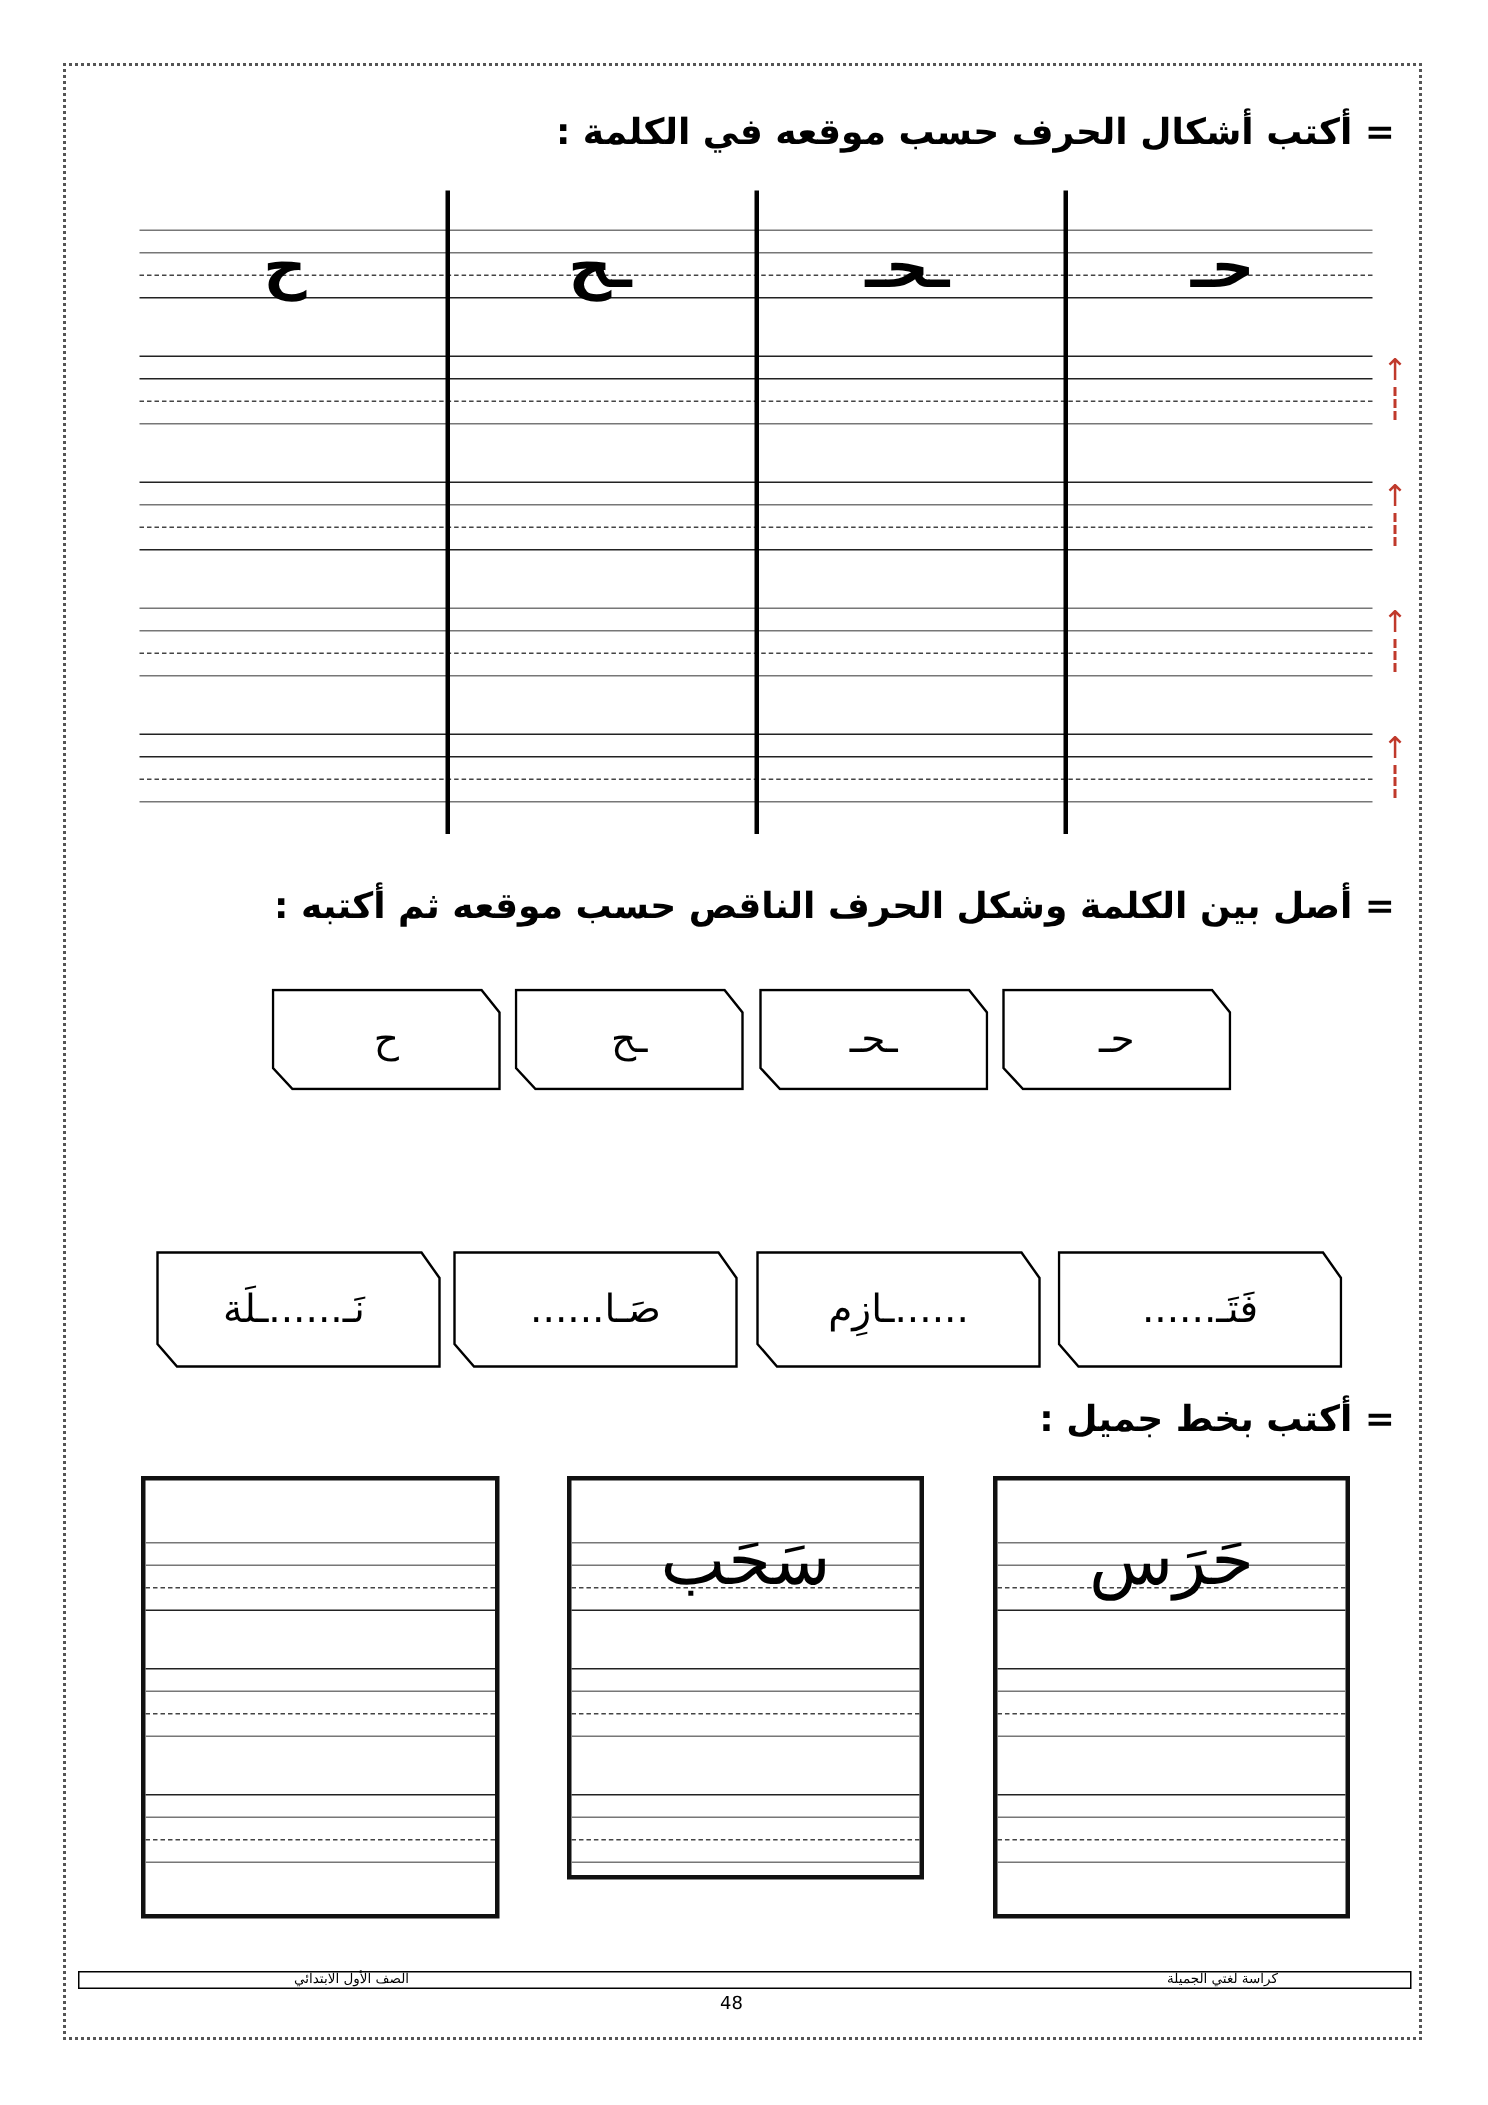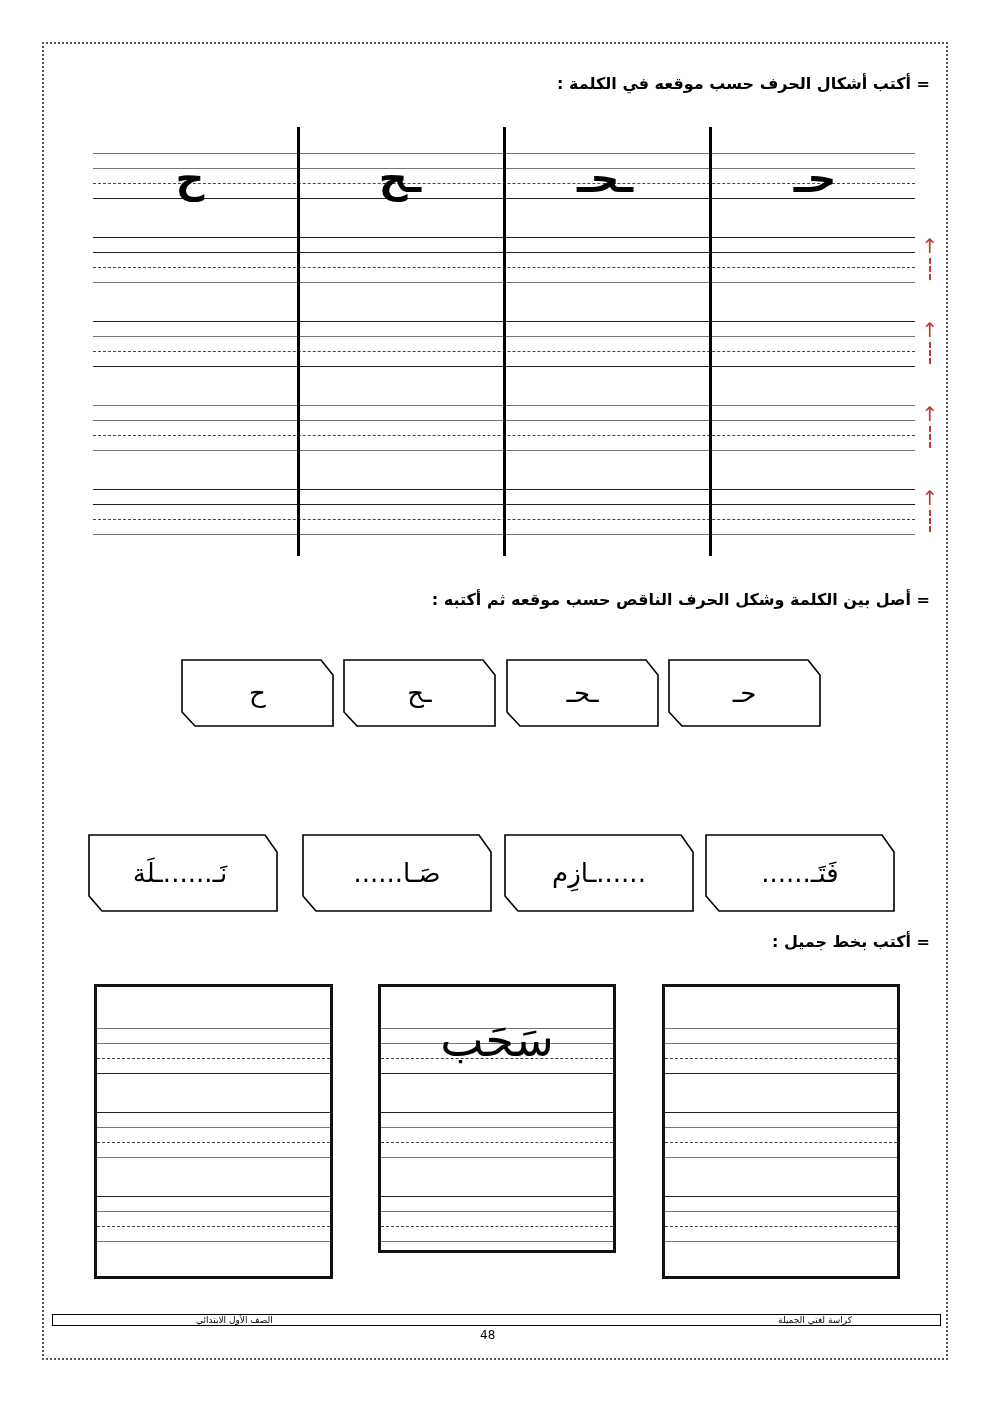--- a/index.html
+++ b/index.html
@@ -1,20 +1,20 @@
 <!DOCTYPE html>
 <html><head>
 <meta charset="utf-8">
 <style>
   html, body { margin:0; padding:0; background:#fff; }
   body { width:992px; height:1403px; position:relative; overflow:hidden;
          font-family:"DejaVu Sans", sans-serif; color:#000; }
   .page-border { position:absolute; left:42px; top:42px; width:906px; height:1318px;
                  border:2px dotted #555; box-sizing:border-box; }
-  .heading { position:absolute; direction:rtl; font-weight:bold; font-size:16px;
+  .heading { position:absolute; direction:rtl; font-weight:bold; font-size:24px;
              white-space:nowrap; font-family:"DejaVu Sans", sans-serif; }
   .hline { position:absolute; height:0; border-top:1.5px solid #222; }
   .hline.gray { border-top-color:#777; }
   .hline.dash { border-top:1.5px dashed #444; }
   .vline { position:absolute; width:0; border-left:3px solid #000; }
   .model-letter { position:absolute; font-size:40px; font-weight:bold; text-align:center;
                   width:140px; direction:rtl; line-height:1; }
   .arrow { position:absolute; color:#c0392b; font-size:20px; line-height:1; width:20px; text-align:center; }
   .arrow-tail { position:absolute; width:0; border-left:2px dashed #c0392b; }
   .card { position:absolute; background:#fff; }
@@ -140,21 +140,21 @@
         <polygon points="1,1 177,1 189,18 189,77 14,77 1,62" fill="#fff" stroke="#000" stroke-width="1.6"></polygon>
       </svg>
     <div class="card-text">......ـازِم</div>
   </div>
   <div class="card" style="left:302px; top:834px; width:190px; height:78px;">
     <svg width="190" height="78">
         <polygon points="1,1 177,1 189,18 189,77 14,77 1,62" fill="#fff" stroke="#000" stroke-width="1.6"></polygon>
       </svg>
     <div class="card-text">صَـا......</div>
   </div>
-  <div class="card" style="left:88px; top:834px; width:184px; height:78px;">
+  <div class="card" style="left:104px; top:834px; width:184px; height:78px;">
     <svg width="190" height="78">
         <polygon points="1,1 177,1 189,18 189,77 14,77 1,62" fill="#fff" stroke="#000" stroke-width="1.6"></polygon>
       </svg>
     <div class="card-text">نَـ......ـلَة</div>
   </div>
 </div>
 
 <div class="heading" style="right:62px; top:932px;margin-left:48px;">= أكتب بخط جميل :</div>
 
 <div class="write-box" style="left:662px; top:984px; width:238px; height:295px;">
@@ -163,20 +163,21 @@
   <div class="hline dash" style="top:71px;"></div>
   <div class="hline" style="top:86px;"></div>
   <div class="hline" style="top:125px;"></div>
   <div class="hline gray" style="top:140px;"></div>
   <div class="hline dash" style="top:155px;"></div>
   <div class="hline gray" style="top:170px;"></div>
   <div class="hline" style="top:209px;"></div>
   <div class="hline gray" style="top:224px;"></div>
   <div class="hline dash" style="top:239px;"></div>
   <div class="hline gray" style="top:254px;"></div>
+  <div class="write-word" style="top:30px;">حَرَس</div>
 </div>
 <div class="write-box" style="left:378px; top:984px; width:238px; height:269px;">
   <div class="hline gray" style="top:41px;"></div>
   <div class="hline gray" style="top:56px;"></div>
   <div class="hline dash" style="top:71px;"></div>
   <div class="hline" style="top:86px;"></div>
   <div class="hline" style="top:125px;"></div>
   <div class="hline gray" style="top:140px;"></div>
   <div class="hline dash" style="top:155px;"></div>
   <div class="hline gray" style="top:170px;"></div>

